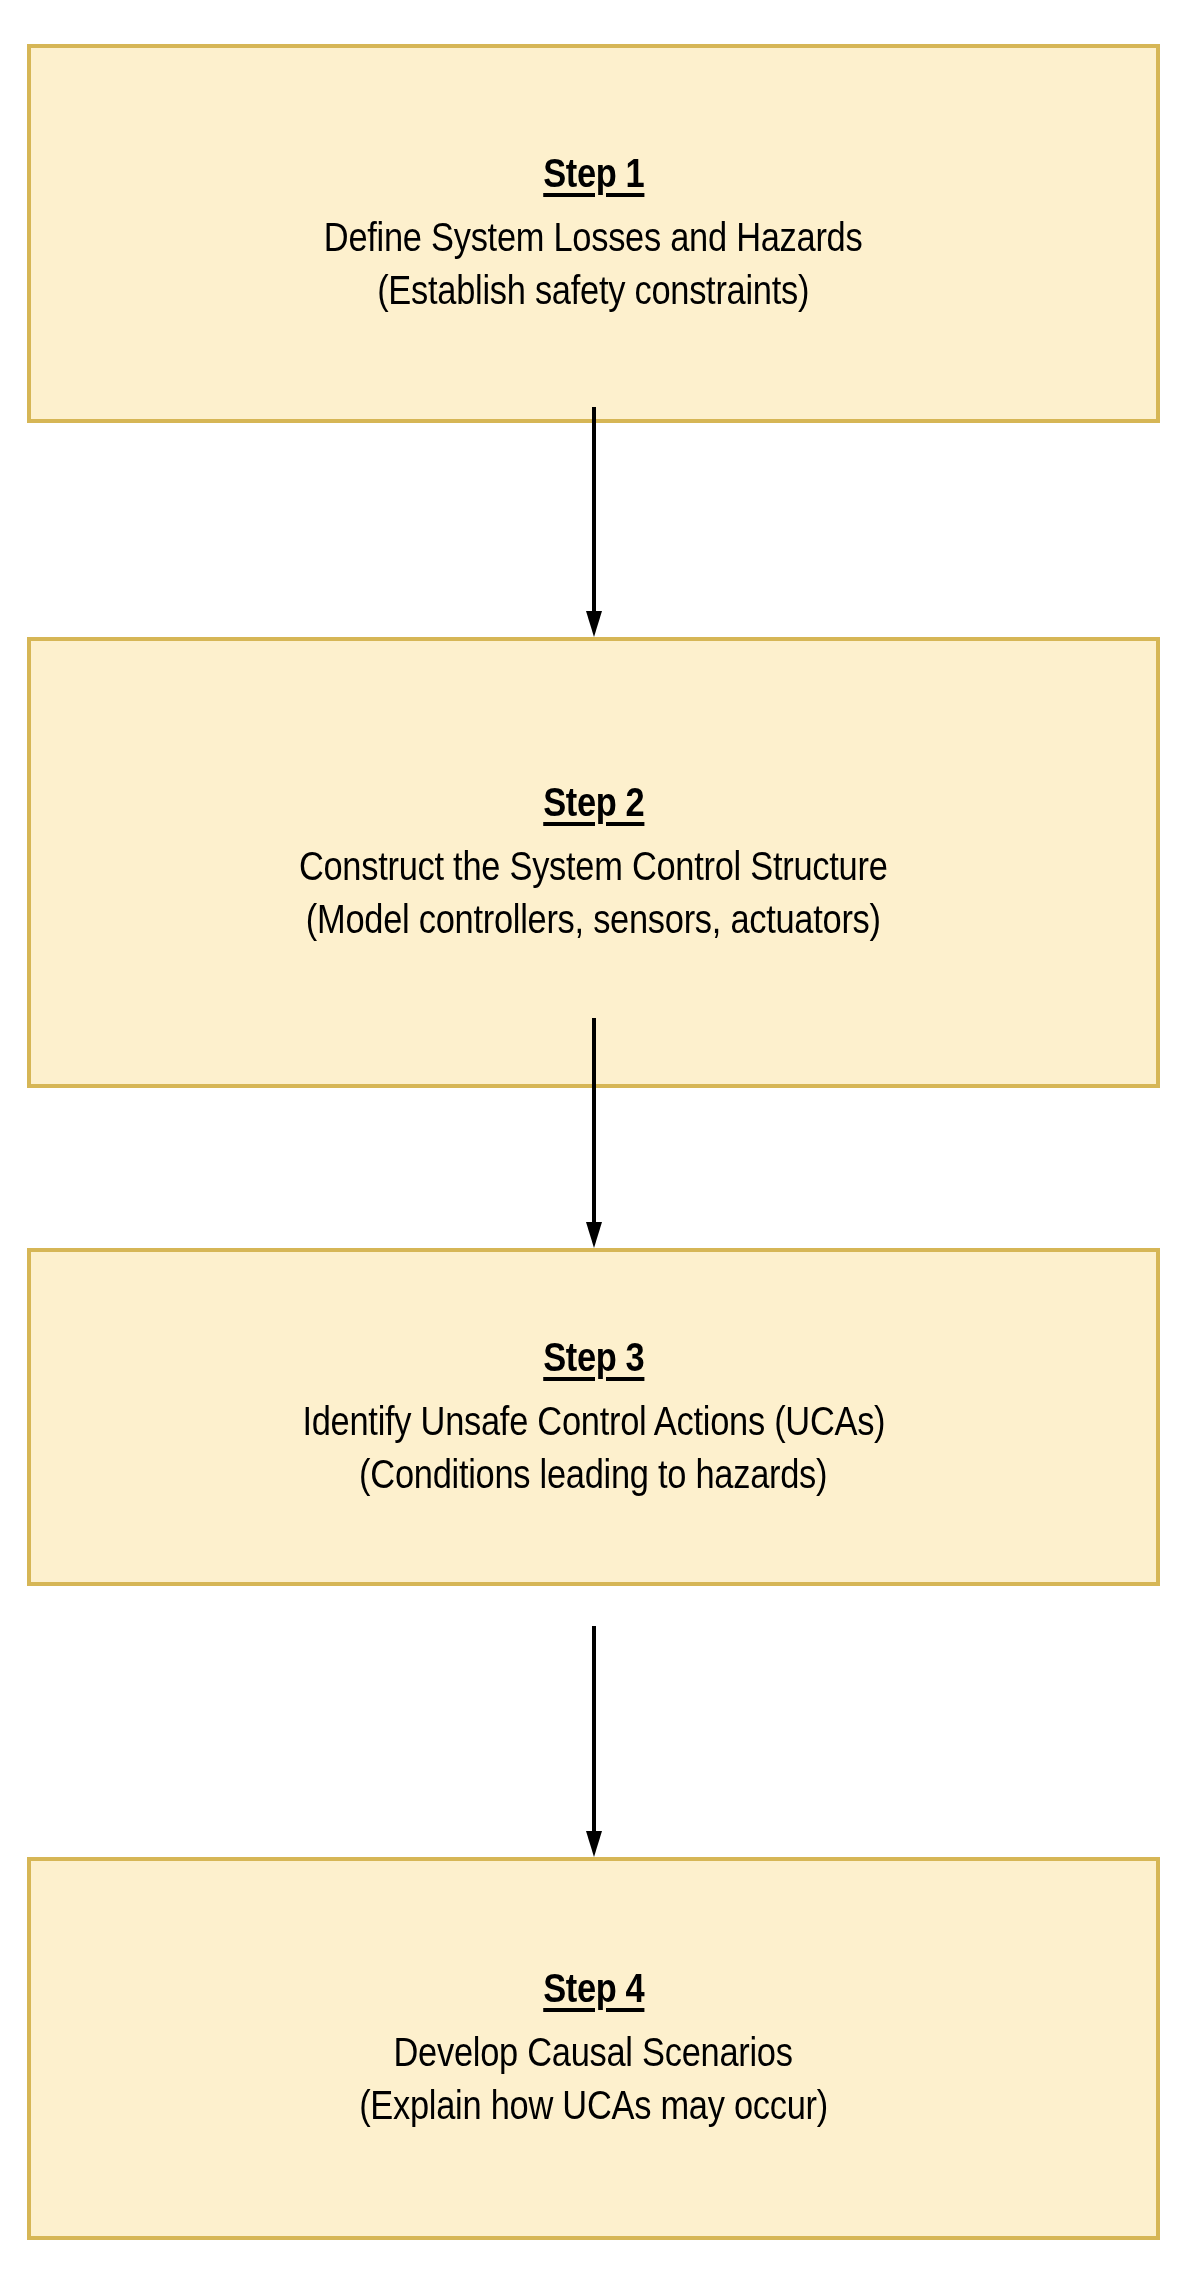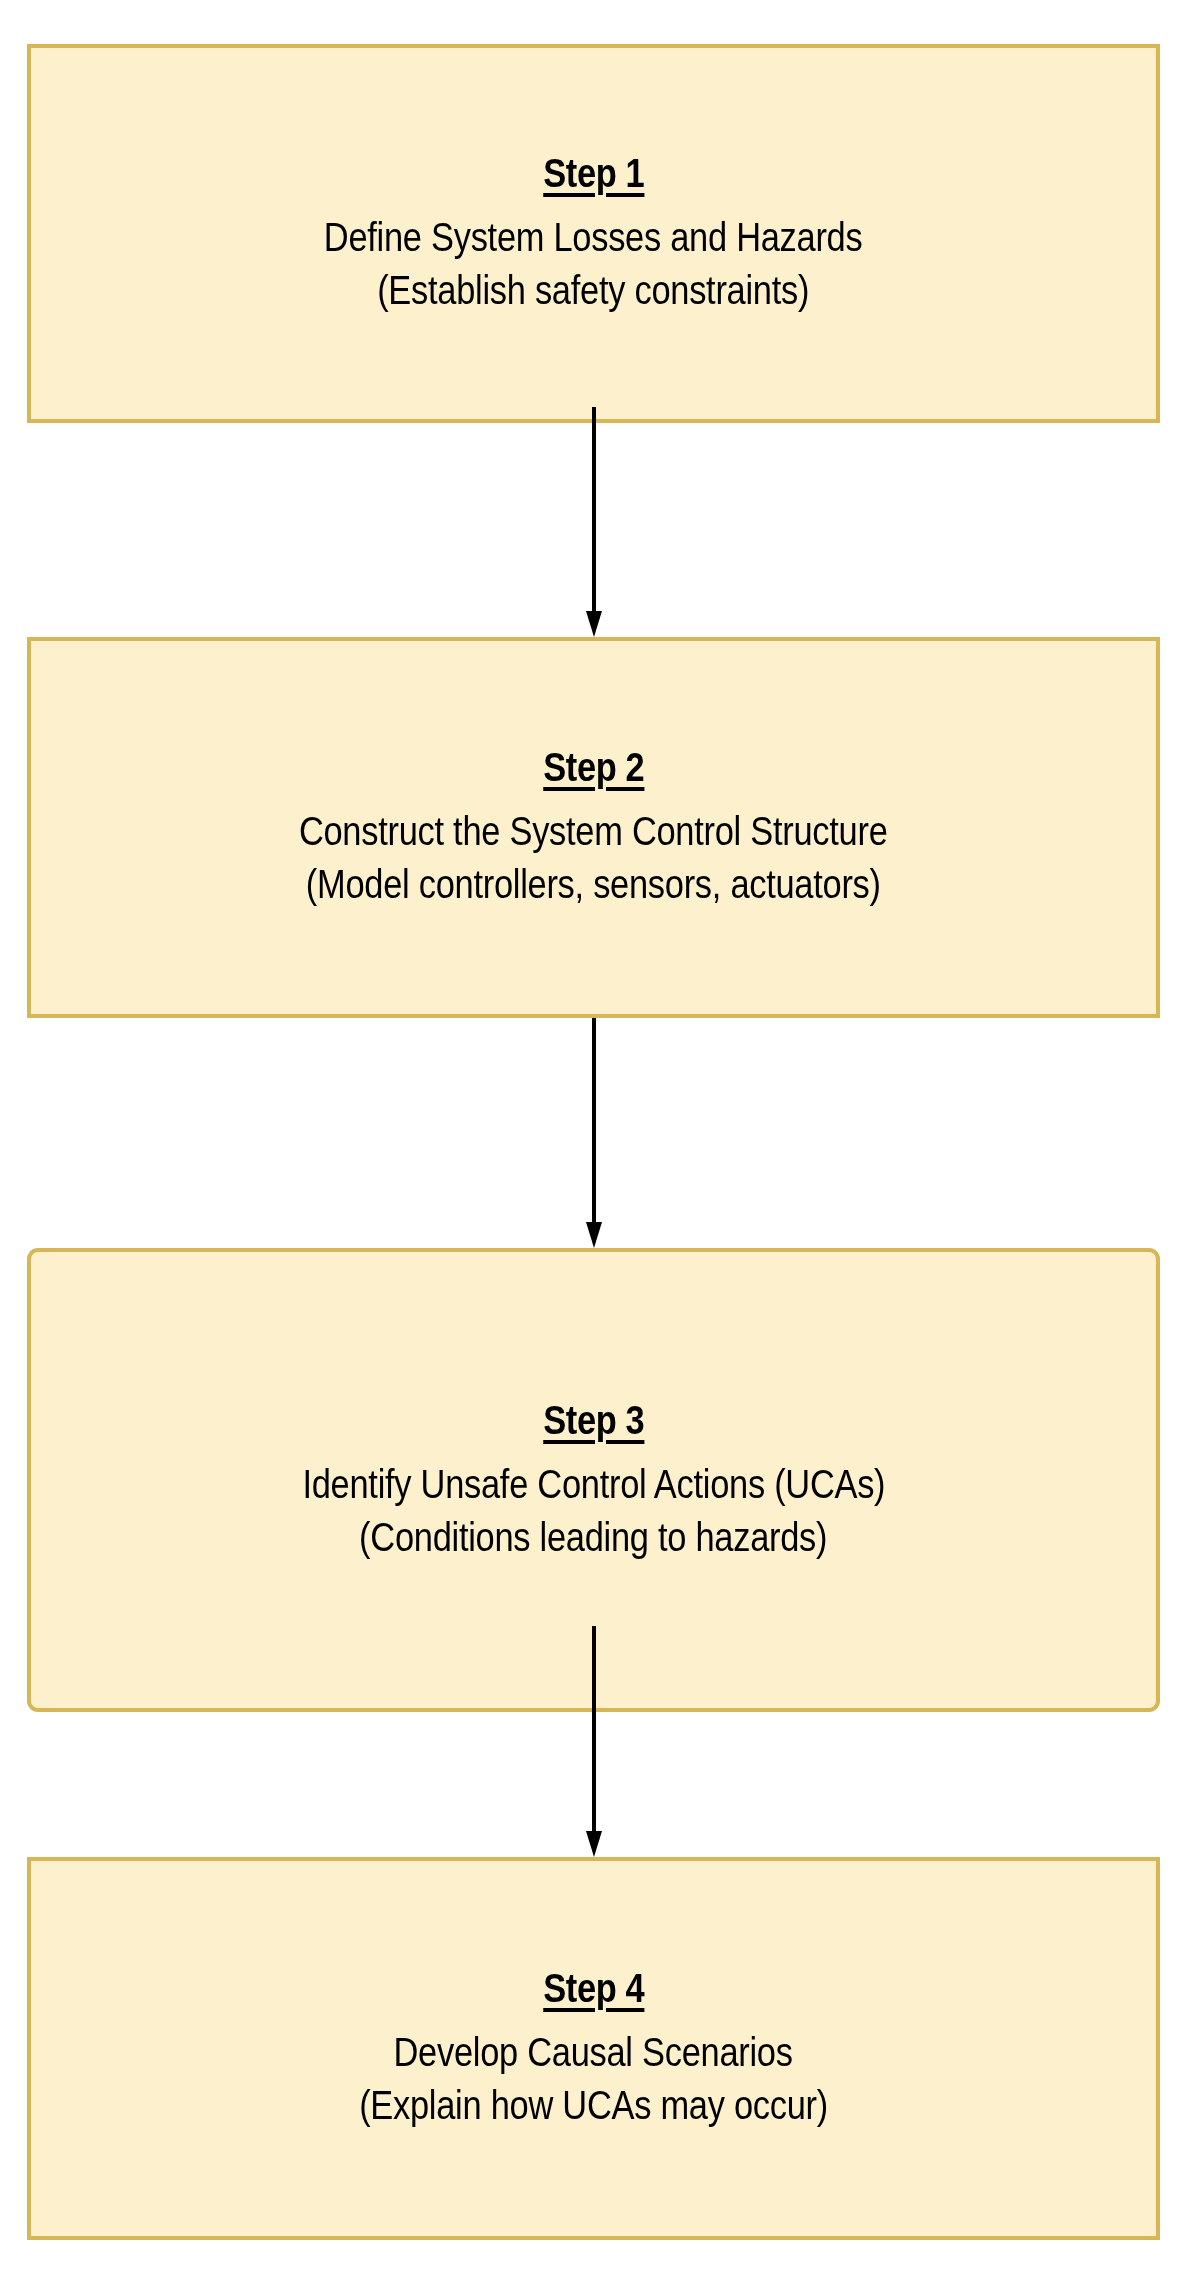--- a/index.html
+++ b/index.html
@@ -31,22 +31,22 @@
     background: #fdf0cd;
     border: 4px solid #d6b656;
     display: flex;
     flex-direction: column;
     align-items: center;
     justify-content: center;
     text-align: center;
   }
 
   .step-box-1 { top: 44px;   height: 379px; }
-  .step-box-2 { top: 637px;  height: 381px; }
-  .step-box-3 { top: 1248px; height: 464px; border-radius: 11px; }
+  .step-box-2 { top: 637px;  height: 451px; }
+  .step-box-3 { top: 1248px; height: 338px; }
   .step-box-4 { top: 1857px; height: 383px; }
 
   .step-title {
     font-size: 40px;
     font-weight: bold;
     color: #000000;
     text-decoration: underline;
     text-underline-offset: 6px;
     text-decoration-thickness: 4px;
     line-height: 1.18;

